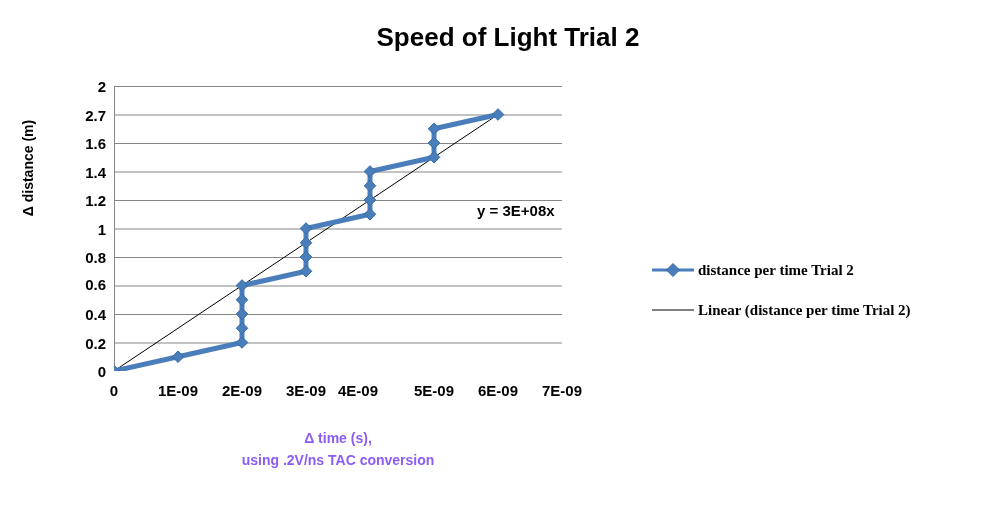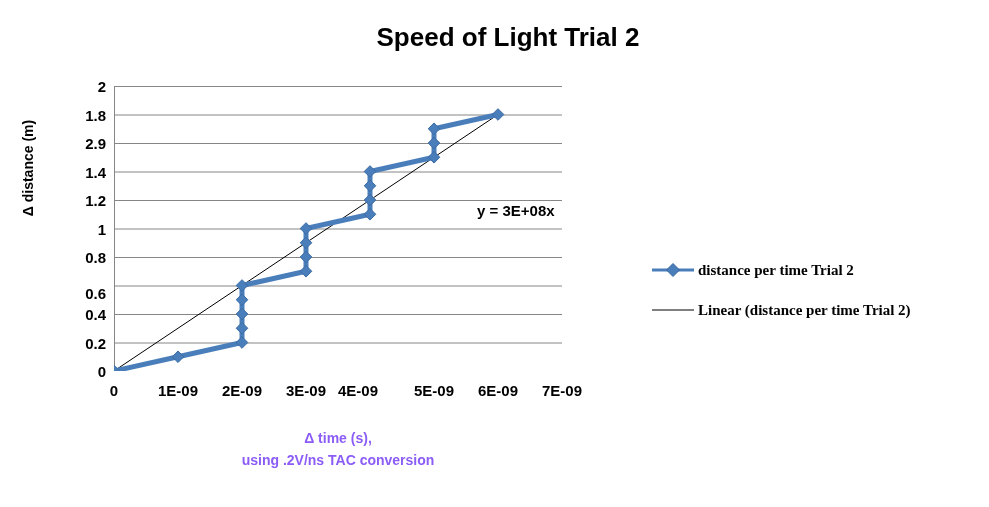--- a/index.html
+++ b/index.html
@@ -161,27 +161,27 @@
 <div id="chart-root">
 
   <div id="chart-title">Speed of Light Trial 2</div>
 
   <div id="y-axis-title">Δ distance (m)</div>
 
   <div id="y-tick-labels">
       <div class="y-tick-label" style="top: 285px;">0</div>
       <div class="y-tick-label" style="top: 256.5px;">0.2</div>
       <div class="y-tick-label" style="top: 228px;">0.4</div>
-      <div class="y-tick-label" style="top: 207px;">0.6</div>
+      <div class="y-tick-label" style="top: 198px;">0.6</div>
       <div class="y-tick-label" style="top: 171px;">0.8</div>
       <div class="y-tick-label" style="top: 142.5px;">1</div>
       <div class="y-tick-label" style="top: 114px;">1.2</div>
       <div class="y-tick-label" style="top: 85.5px;">1.4</div>
-      <div class="y-tick-label" style="top: 57px;">2.9</div>
-      <div class="y-tick-label" style="top: 28.5px;">1.8</div>
+      <div class="y-tick-label" style="top: 57px;">1.6</div>
+      <div class="y-tick-label" style="top: 28.5px;">2.7</div>
       <div class="y-tick-label" style="top: 0px;">2</div>
     </div>
 
   <div id="plot-area">
     <svg id="plot-svg" width="448" height="285" viewBox="0 0 448 285">
       <g id="gridlines">
           <line x1="0" y1="285.5" x2="448" y2="285.5" stroke="#868686" stroke-width="1"></line>
           <line x1="0" y1="257" x2="448" y2="257" stroke="#868686" stroke-width="1"></line>
           <line x1="0" y1="228.5" x2="448" y2="228.5" stroke="#868686" stroke-width="1"></line>
           <line x1="0" y1="200" x2="448" y2="200" stroke="#868686" stroke-width="1"></line>

